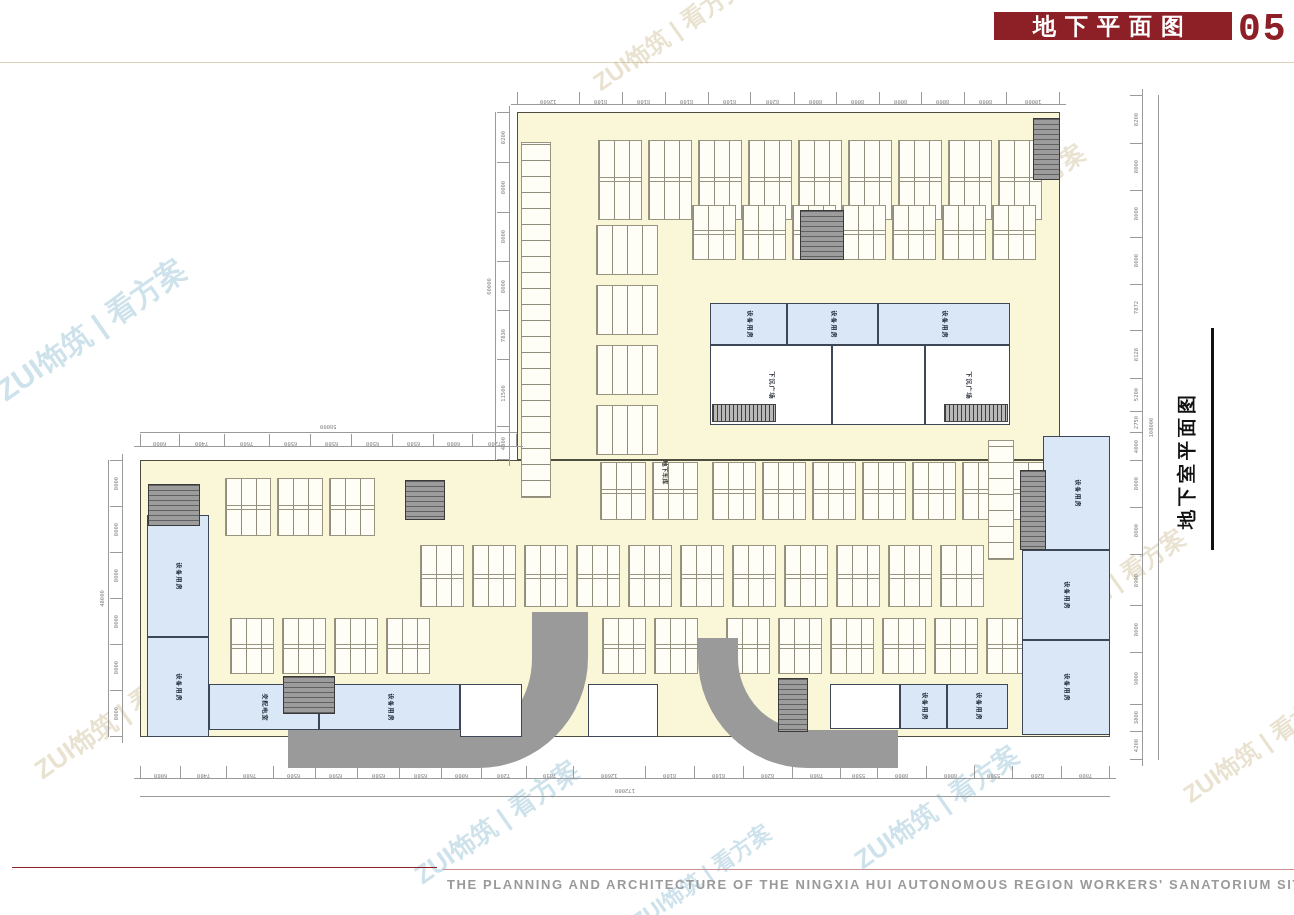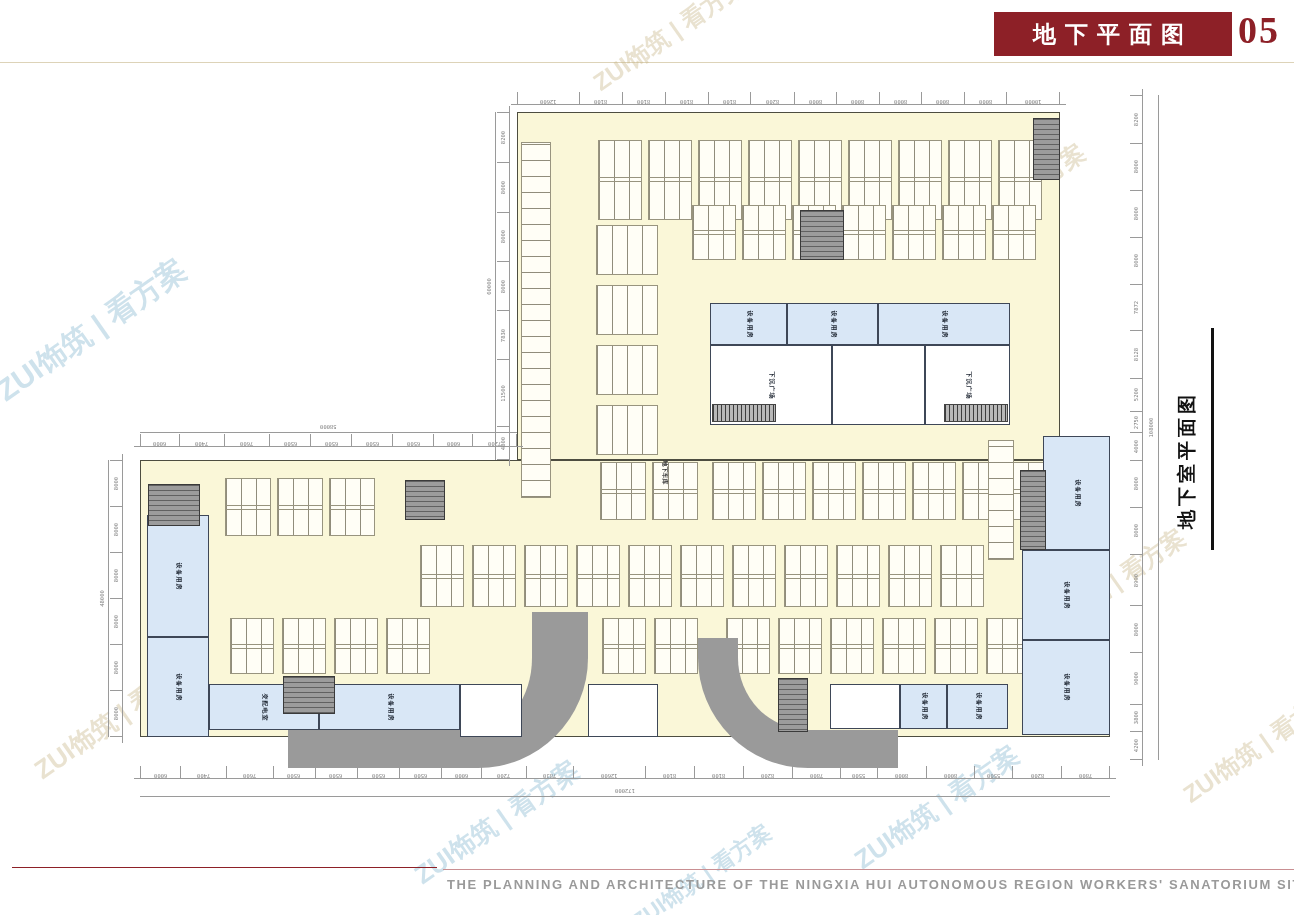--- a/index.html
+++ b/index.html
@@ -2,25 +2,25 @@
 <html><head>
 <meta charset="utf-8">
 <style>
   html,body{margin:0;padding:0;background:#fff;}
   .page{position:relative;width:1294px;height:915px;background:#fff;overflow:hidden;
         font-family:"Liberation Sans",sans-serif;}
   
   .hdr-line{position:absolute;left:0;top:62px;width:1294px;border-top:1px solid #ddd3b8;}
   .hdr-en{position:absolute;right:312px;top:24px;font-size:15px;font-weight:bold;
           letter-spacing:3px;color:#8d2027;white-space:nowrap;}
-  .hdr-box{position:absolute;left:994px;top:12px;width:238px;height:44px;background:#8d2027;
+  .hdr-box{position:absolute;left:994px;top:12px;width:238px;height:28px;background:#8d2027;
            display:flex;align-items:center;justify-content:center;}
   .hdr-box span{color:#fff;font-size:23px;letter-spacing:9px;font-weight:bold;}
   .hdr-num{position:absolute;left:1238px;top:8px;font-size:38px;font-weight:bold;color:#8d2027;
-           font-family:Liberation Serif, serif;letter-spacing:2px;}
+           font-family:Liberation Mono, monospace;letter-spacing:2px;}
   
   .side-wrap{position:absolute;left:1152px;top:300px;width:70px;height:320px;
              display:flex;align-items:center;justify-content:center;}
   .side-wrap span{transform:rotate(-90deg);white-space:nowrap;font-size:19px;color:#111;
                   letter-spacing:4px;font-weight:bold;}
   .side-line{position:absolute;left:1211px;top:328px;width:3px;height:222px;background:#111;}
   
   .ft-redline{position:absolute;left:12px;top:867px;width:425px;border-top:1px solid #8d2027;}
   .ft-banner{position:absolute;left:12px;top:872px;width:425px;height:33px;background:#8d2027;
              display:flex;align-items:center;}

